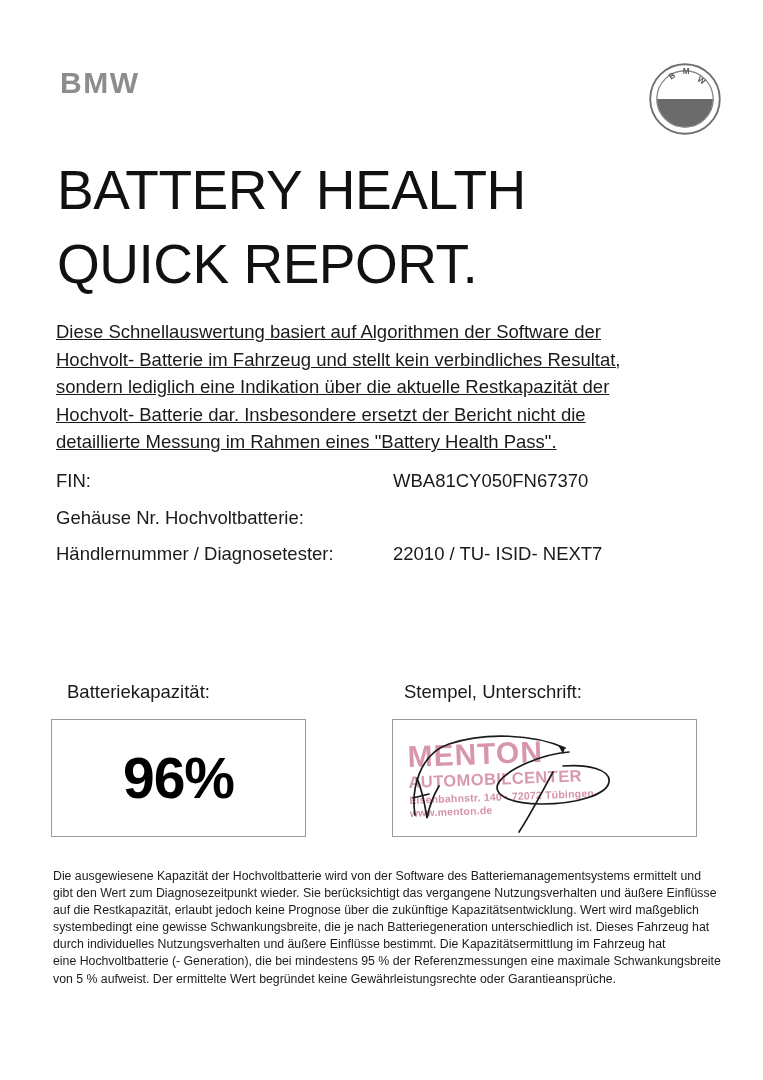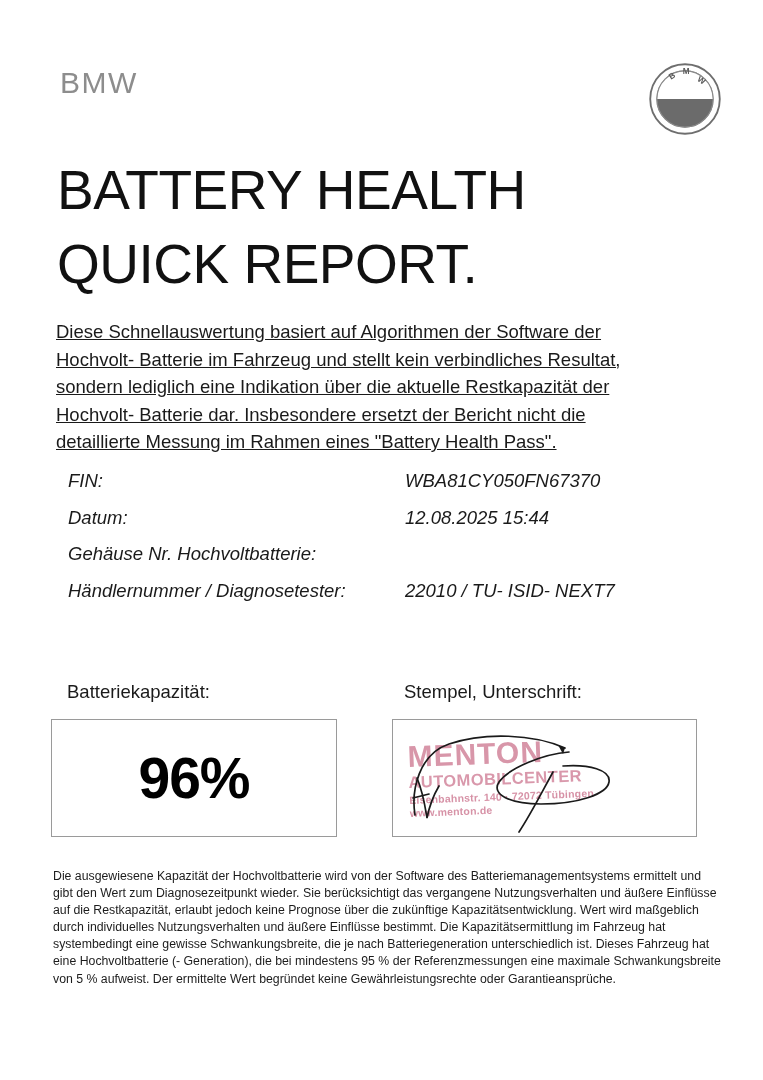--- a/index.html
+++ b/index.html
@@ -27,21 +27,21 @@
     left: 0;
     top: 0;
     width: 763px;
     height: 140px;
   }
   .bmw-wordmark {
     position: absolute;
     left: 60px;
     top: 68px;
     font-size: 30px;
-    font-weight: normal;
+    font-weight: bold;
     letter-spacing: 1.5px;
     color: #8d8d8d;
     line-height: 1;
     user-select: none;
   }
   .bmw-roundel {
     position: absolute;
     left: 648px;
     top: 62px;
     width: 74px;
@@ -74,24 +74,23 @@
     font-size: 18.5px;
     line-height: 27.5px;
     color: #1a1a1a;
     text-decoration: underline;
   }
   .intro div { white-space: nowrap; }
 
   
   .fields {
     position: absolute;
-    left: 68px;
+    left: 56px;
     top: 470px;
     width: 640px;
-    font-style: italic;
   }
   .field-row {
     position: relative;
     height: 36.5px;
     font-size: 18.5px;
     color: #1a1a1a;
     white-space: nowrap;
   }
   .field-label {
     position: absolute;
@@ -123,21 +122,21 @@
   .label-stamp {
     position: absolute;
     left: 337px;
     top: 0;
   }
 
   .capacity-box {
     position: absolute;
     left: 51px;
     top: 719px;
-    width: 286px;
+    width: 255px;
     height: 118px;
     border: 1px solid #9a9a9a;
     background: #ffffff;
     box-sizing: border-box;
     display: flex;
     align-items: center;
     justify-content: center;
   }
   .capacity-value {
     font-size: 57px;
@@ -255,24 +254,20 @@
     <div>Hochvolt- Batterie dar. Insbesondere ersetzt der Bericht nicht die</div>
     <div>detaillierte Messung im Rahmen eines "Battery Health Pass".</div>
   </div>
 
   <div class="fields">
     <div class="field-row">
       <span class="field-label">FIN:</span>
       <span class="field-value">WBA81CY050FN67370</span>
     </div>
     <div class="field-row">
-      <span class="field-label">Datum:</span>
-      <span class="field-value">12.08.2025 15:44</span>
-    </div>
-    <div class="field-row">
       <span class="field-label">Gehäuse Nr. Hochvoltbatterie:</span>
       <span class="field-value"></span>
     </div>
     <div class="field-row">
       <span class="field-label">Händlernummer / Diagnosetester:</span>
       <span class="field-value">22010 / TU- ISID- NEXT7</span>
     </div>
   </div>
 
   <div class="section-labels">
@@ -302,19 +297,19 @@
         <path d="M160 52 C150 70 138 94 126 112"></path>
       </g>
       <path d="M172 28 L165 25 L170 34 Z" fill="#1a1a1a"></path>
     </svg>
   </div>
 
   <div class="fineprint">
     <div>Die ausgewiesene Kapazität der Hochvoltbatterie wird von der Software des Batteriemanagementsystems ermittelt und</div>
     <div>gibt den Wert zum Diagnosezeitpunkt wieder. Sie berücksichtigt das vergangene Nutzungsverhalten und äußere Einflüsse</div>
     <div>auf die Restkapazität, erlaubt jedoch keine Prognose über die zukünftige Kapazitätsentwicklung. Wert wird maßgeblich</div>
+    <div>systembedingt eine gewisse Schwankungsbreite, die je nach Batteriegeneration unterschiedlich ist. Dieses Fahrzeug hat</div>
     <div>durch individuelles Nutzungsverhalten und äußere Einflüsse bestimmt. Die Kapazitätsermittlung im Fahrzeug hat</div>
-    <div>systembedingt eine gewisse Schwankungsbreite, die je nach Batteriegeneration unterschiedlich ist. Dieses Fahrzeug hat</div>
     <div>eine Hochvoltbatterie (- Generation), die bei mindestens 95 % der Referenzmessungen eine maximale Schwankungsbreite</div>
     <div>von 5 % aufweist. Der ermittelte Wert begründet keine Gewährleistungsrechte oder Garantieansprüche.</div>
   </div>
 
 </div>
 
 </body></html>

